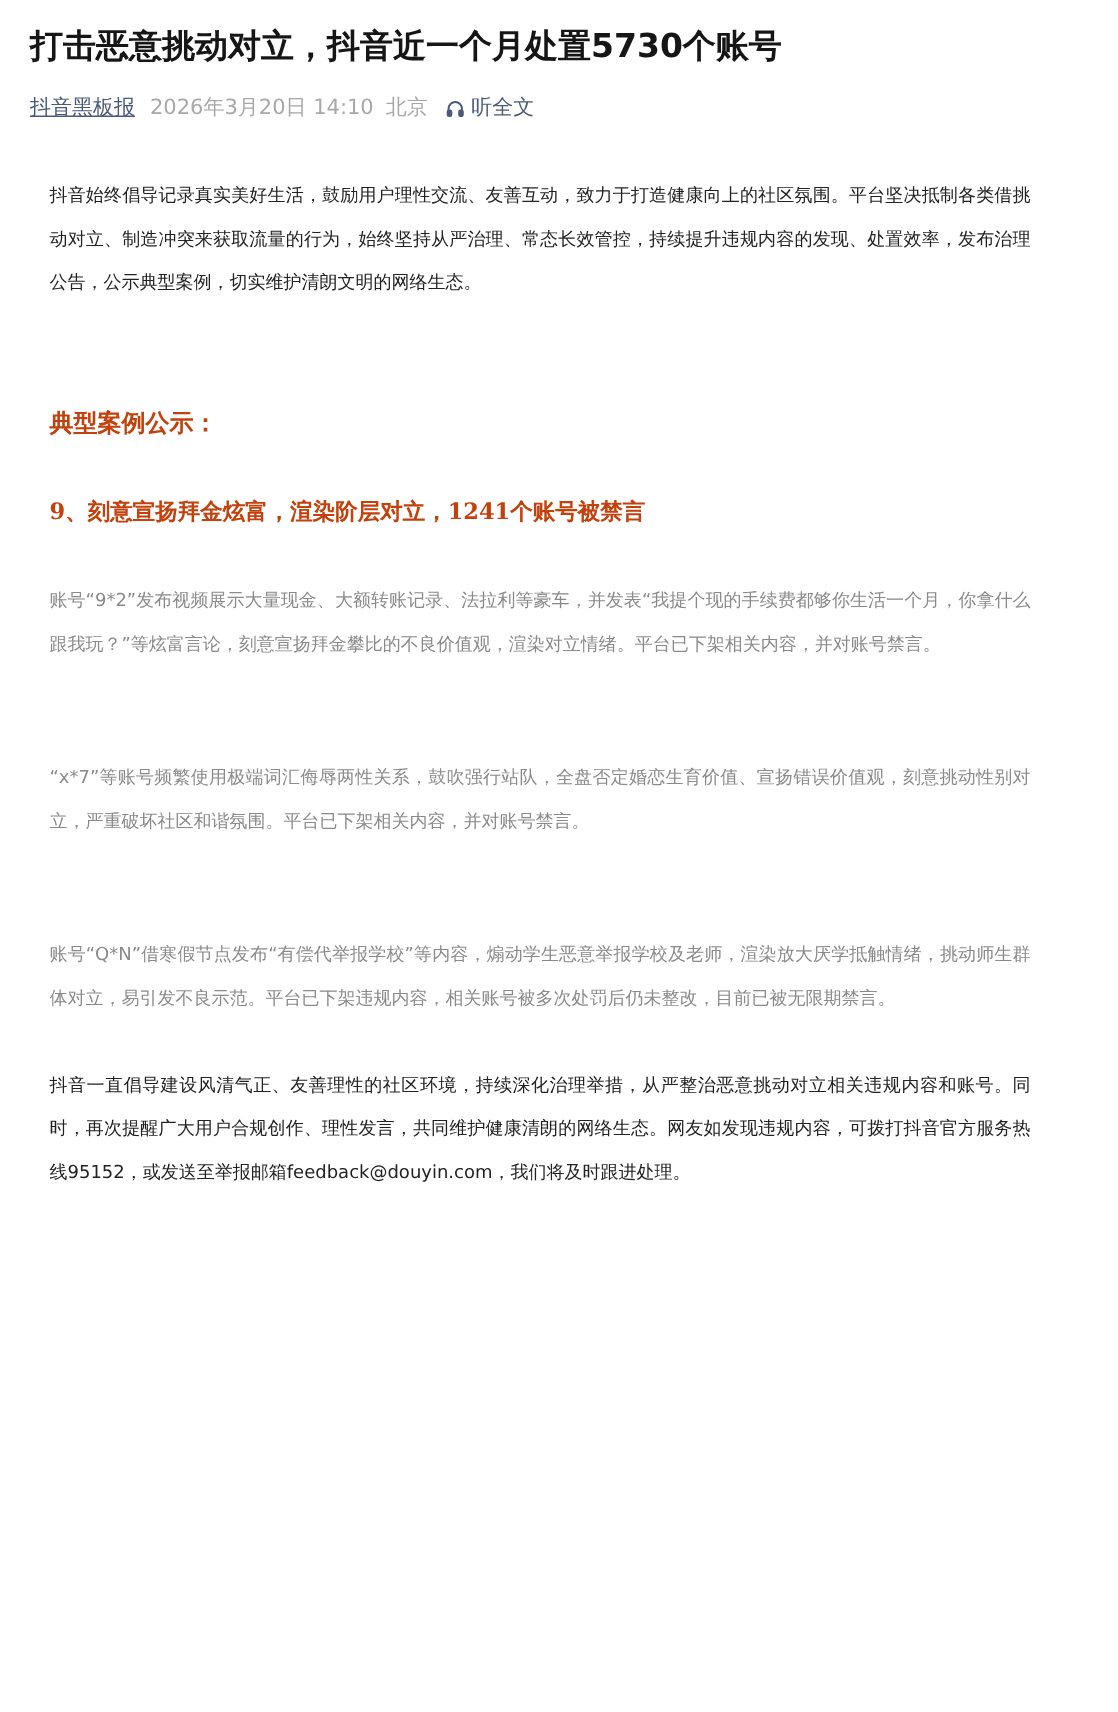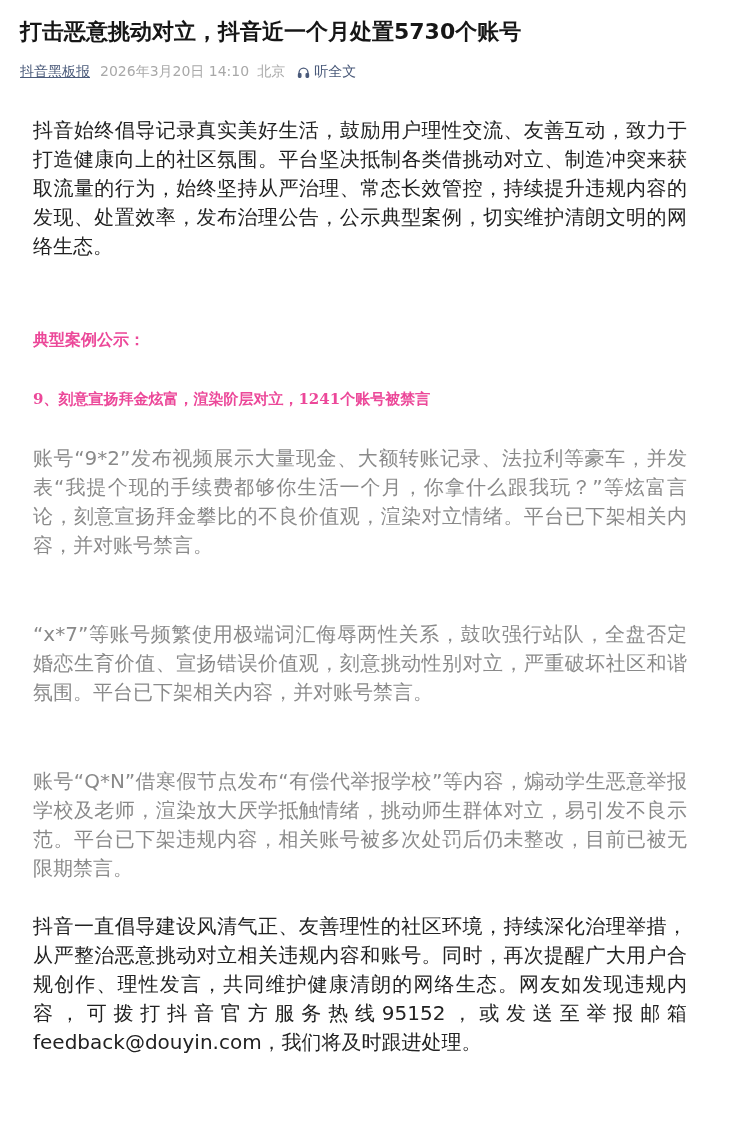--- a/index.html
+++ b/index.html
@@ -44,33 +44,33 @@
     .meta .listen svg { margin-right: 4px; }
 
     .article {
       position: absolute;
       left: 33px;
       top: 116px;
       width: 654px;
     }
     .p {
       margin: 0;
-      font-size: 20px;
+      font-size: 12px;
       line-height: 29px;
       text-align: justify;
       color: #222222;
     }
     .p.gray { color: #8a8a8a; }
     .h {
       margin: 0;
       font-family: "DejaVu Serif", "Liberation Serif", serif;
       font-weight: bold;
       font-size: 15px;
       line-height: 29px;
-      color: #ec4899;
+      color: #c2410c;
     }
     .h.section { font-size: 16px; }
   </style>
 </head>
 <body>
 
 <h1 class="title">打击恶意挑动对立，抖音近一个月处置5730个账号</h1>
 
 <div class="meta">
   <span class="source">抖音黑板报</span>

